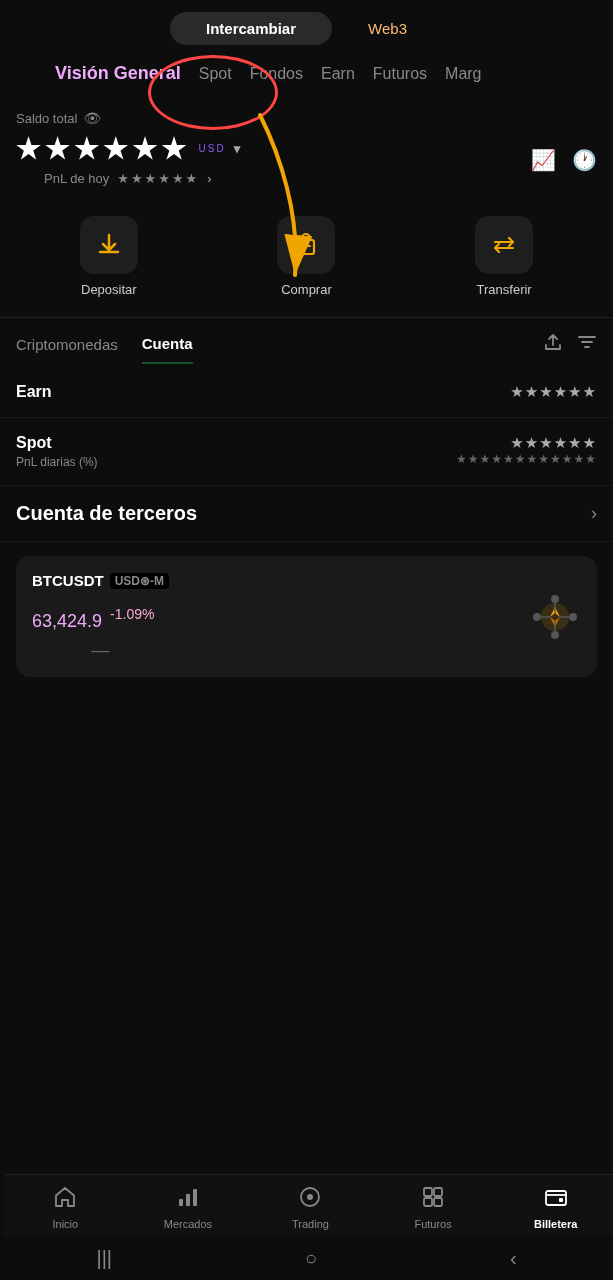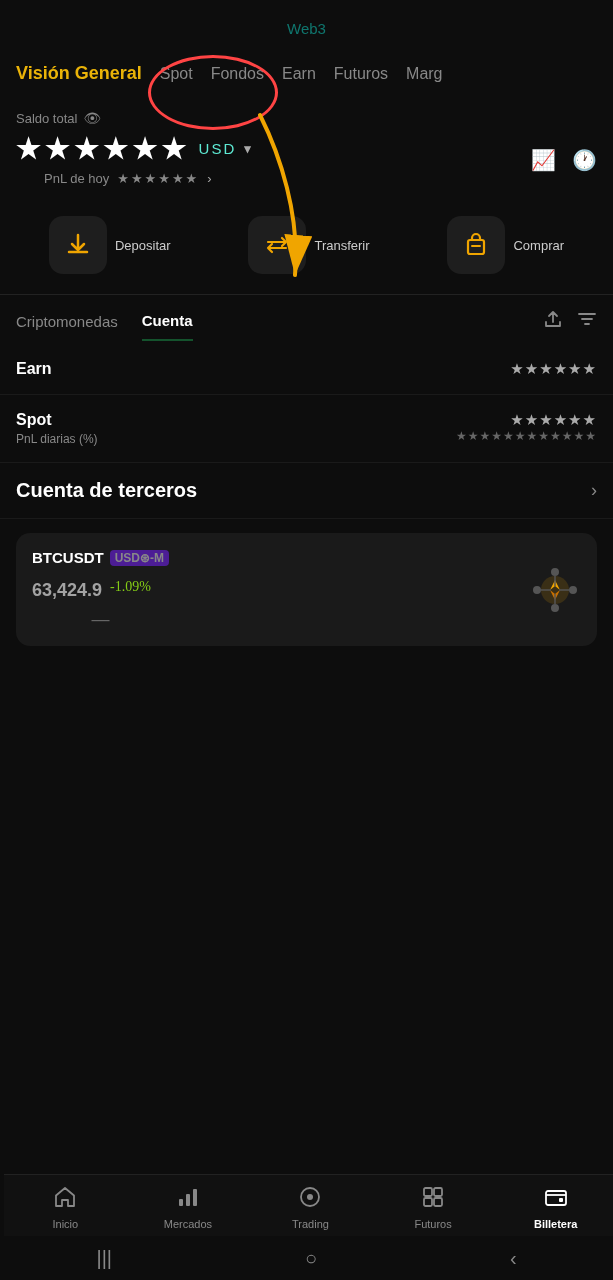--- a/index.html
+++ b/index.html
@@ -21,21 +21,21 @@
       gap: 0;
       padding: 12px 0 8px 0;
       background: #0d0d0d;
     }
     .top-tab {
       padding: 8px 36px;
       border-radius: 22px;
       font-size: 15px;
       font-weight: 500;
       cursor: pointer;
-      color: #0f766e;
+      color: #fdba74;
     }
     .top-tab.active {
       background: #2a2a2a;
       color: #fff;
       font-weight: 600;
     }
 
     
     .nav-tabs {
       display: flex;
@@ -48,23 +48,24 @@
     }
     .nav-tabs::-webkit-scrollbar { display: none; }
     .nav-tab {
       font-size: 16px;
       color: #888;
       cursor: pointer;
       padding-bottom: 8px;
       flex-shrink: 0;
     }
     .nav-tab.active {
-      color: #eab308;
+      color: #f0abfc;
       font-weight: 700;
       font-size: 18px;
+      margin-left: 39px;
     }
 
     
     .balance-section {
       padding: 18px 32px 10px 16px;
     }
     .balance-label {
       font-size: 13px;
       color: #888;
       display: flex;
@@ -90,22 +91,22 @@
     }
     .balance-amount {
       font-size: 30px;
       font-weight: 700;
       letter-spacing: 2px;
       display: flex;
       align-items: center;
       gap: 8px;
     }
     .balance-currency {
-      font-size: 15px;
-      color: #5eead4;
+      font-size: 10px;
+      color: #8b5cf6;
       font-weight: 400;
     }
     .pnl-row {
       font-size: 13px;
       color: #888;
       margin-top: 6px;
       display: flex;
       align-items: center;
       gap: 8px;
       margin-left: 28px;
@@ -115,21 +116,21 @@
     }
 
     
     .action-buttons {
       display: flex;
       justify-content: space-around;
       padding: 20px 10px 20px 10px;
     }
     .action-btn {
       display: flex;
-      flex-direction: row;
+      flex-direction: column;
       align-items: center;
       gap: 8px;
       cursor: pointer;
     }
     .action-btn-icon {
       width: 58px;
       height: 58px;
       background: #1e1e1e;
       border-radius: 14px;
       display: flex;
@@ -249,35 +250,34 @@
       font-size: 15px;
       font-weight: 700;
       color: #fff;
       display: flex;
       align-items: center;
       gap: 6px;
     }
     .btc-label {
       font-size: 12px;
       color: #888;
-      background: #4c1d95;
+      background: #000000;
       border-radius: 4px;
       padding: 1px 5px;
     }
     .btc-price {
       font-size: 18px;
-      font-weight: 700;
-      color: #a3a3a3;
-      margin-top: 8px;
+      font-weight: 400;
+      color: #f0abfc;
+      margin-top: 16px;
     }
     .btc-change {
-      color: #84cc16;
+      color: #f9a8d4;
       font-size: 14px;
       margin-left: 8px;
-      font-family: Liberation Serif, serif;
     }
     .btc-dash {
       text-align: center;
       color: #666;
       margin-top: 8px;
       font-size: 18px;
     }
     .btc-icon {
       width: 52px;
       height: 52px;
@@ -355,20 +355,21 @@
       position: absolute;
       top: 55px;
       left: 140px;
       pointer-events: none;
     }
   </style>
 </head>
 <body>
 
 <div class="top-tabs">
+  <div class="top-tab active">Intercambiar</div>
   <div class="top-tab">Web3</div>
 </div>
 
 <div class="nav-tabs">
   <div class="nav-tab active">Visión General</div>
   <div class="nav-tab">Spot</div>
   <div class="nav-tab">Fondos</div>
   <div class="nav-tab">Earn</div>
   <div class="nav-tab">Futuros</div>
   <div class="nav-tab">Marg</div>
@@ -402,35 +403,35 @@
       <svg width="26" height="26" viewBox="0 0 26 26" fill="none">
         <path d="M13 3v14M7 12l6 6 6-6" stroke="#f0a500" stroke-width="2.5" stroke-linecap="round" stroke-linejoin="round"></path>
         <path d="M4 20h18" stroke="#f0a500" stroke-width="2.5" stroke-linecap="round"></path>
       </svg>
     </div>
     <span class="action-btn-label">Depositar</span>
   </div>
   <div class="action-btn">
     <div class="action-btn-icon">
       <svg width="26" height="26" viewBox="0 0 26 26" fill="none">
-        <path d="M4 10h18M18 6l4 4-4 4" stroke="#f0a500" stroke-width="2.2" stroke-linecap="round" stroke-linejoin="round"></path>
-        <path d="M22 16H4M8 12l-4 4 4 4" stroke="#f0a500" stroke-width="2.2" stroke-linecap="round" stroke-linejoin="round"></path>
+        <rect x="5" y="8" width="16" height="14" rx="2" stroke="#f0a500" stroke-width="2.2"></rect>
+        <path d="M9 8V6a4 4 0 018 0v2" stroke="#f0a500" stroke-width="2.2" stroke-linecap="round"></path>
+        <path d="M9 14h8" stroke="#f0a500" stroke-width="2" stroke-linecap="round"></path>
       </svg>
     </div>
-    <span class="action-btn-label">Transferir</span>
+    <span class="action-btn-label">Comprar</span>
   </div>
   <div class="action-btn">
     <div class="action-btn-icon">
       <svg width="26" height="26" viewBox="0 0 26 26" fill="none">
-        <rect x="5" y="8" width="16" height="14" rx="2" stroke="#f0a500" stroke-width="2.2"></rect>
-        <path d="M9 8V6a4 4 0 018 0v2" stroke="#f0a500" stroke-width="2.2" stroke-linecap="round"></path>
-        <path d="M9 14h8" stroke="#f0a500" stroke-width="2" stroke-linecap="round"></path>
+        <path d="M4 10h18M18 6l4 4-4 4" stroke="#f0a500" stroke-width="2.2" stroke-linecap="round" stroke-linejoin="round"></path>
+        <path d="M22 16H4M8 12l-4 4 4 4" stroke="#f0a500" stroke-width="2.2" stroke-linecap="round" stroke-linejoin="round"></path>
       </svg>
     </div>
-    <span class="action-btn-label">Comprar</span>
+    <span class="action-btn-label">Transferir</span>
   </div>
 </div>
 
 <div class="divider"></div>
 
 <div class="sub-tabs">
   <div class="sub-tab">Criptomonedas</div>
   <div class="sub-tab active">Cuenta</div>
   <div class="sub-tab-icons">
     <span>

